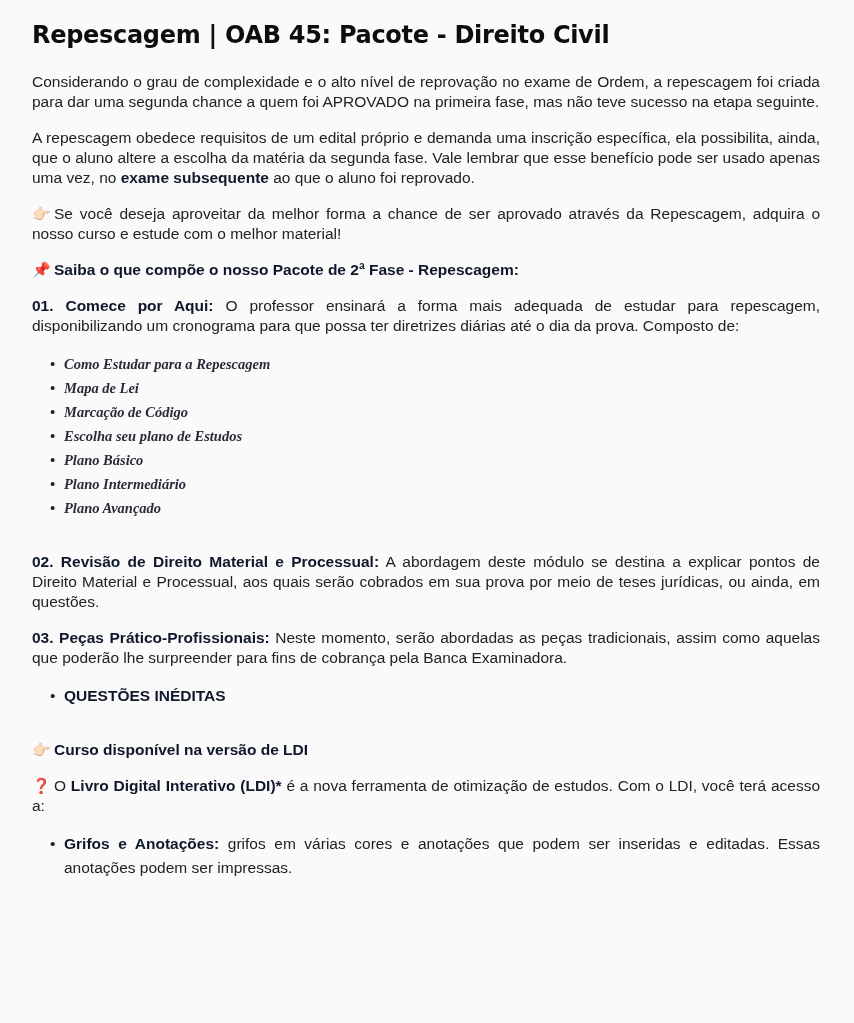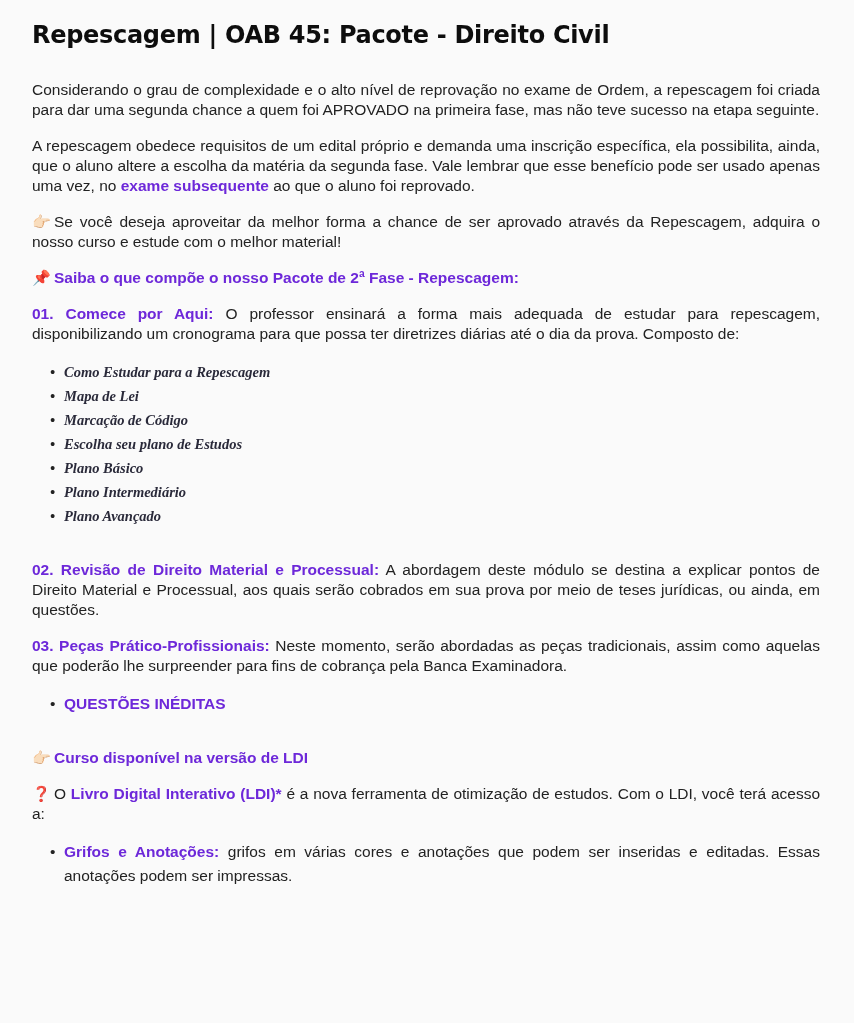--- a/index.html
+++ b/index.html
@@ -15,32 +15,32 @@
       color: #1a1a1a;
     }
     .content {
       padding: 18px 34px 0 32px;
     }
     h1 {
       font-family: "DejaVu Sans", sans-serif;
       font-weight: bold;
       font-size: 24px;
       letter-spacing: -0.3px;
-      margin: 0 0 28px 0;
+      margin: 0 0 20px 0;
       line-height: 34px;
       color: #0d0d0d;
     }
     p {
       margin: 0 0 16px 0;
       font-size: 15.5px;
       line-height: 20px;
       text-align: justify;
       color: #222;
     }
-    b, strong { color: #6d28d9; }
+    b, strong { color: #0f172a; }
     .emoji {
       display: inline-block;
       width: 18px;
       font-size: 15px;
       margin-right: 4px;
     }
     ul {
       margin: 0 0 16px 0;
       padding-left: 32px;
       list-style: none;

